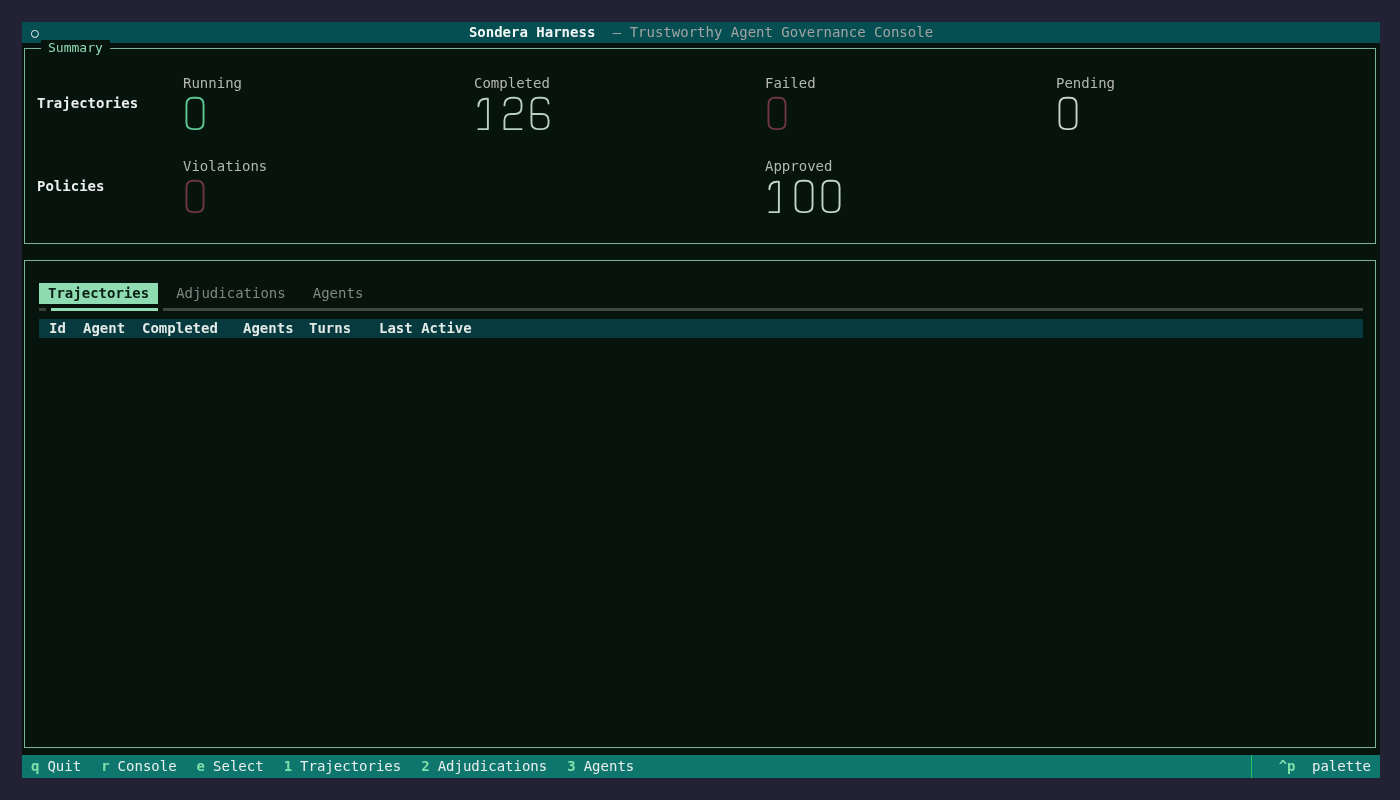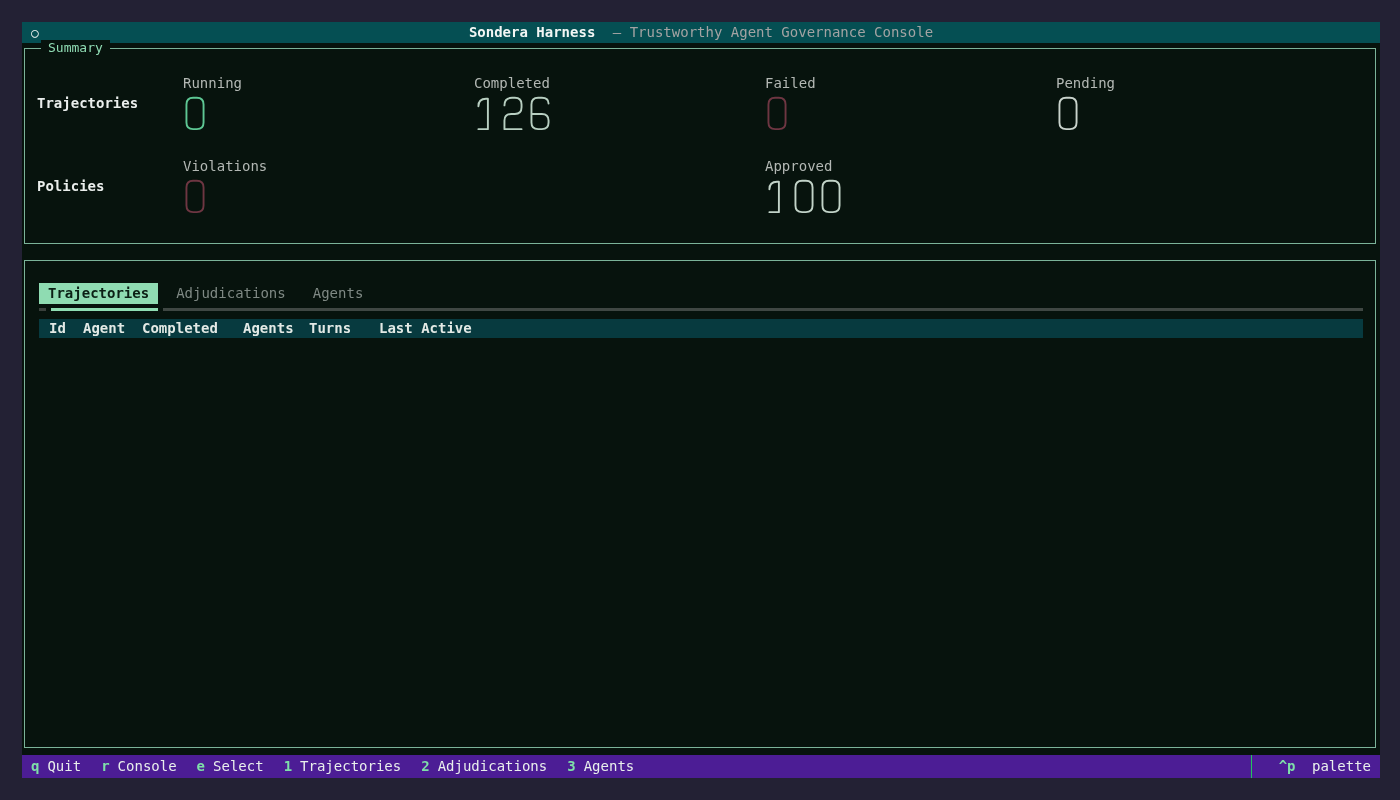--- a/index.html
+++ b/index.html
@@ -78,21 +78,21 @@
   .th:nth-child(1) { width: 34px; }
   .th:nth-child(2) { width: 59px; }
   .th:nth-child(3) { width: 101px; }
   .th:nth-child(4) { width: 66px; }
   .th:nth-child(5) { width: 70px; }
   .table-body { flex: 1; }
 
   
   .footer {
     flex: 0 0 23px; height: 23px;
-    background: #4c1d95;
+    background: #0f766e;
     display: flex; align-items: flex-start;
     padding: 0 9px; font-size: 14px; line-height: 23px;
   }
   .footer-left { display: flex; }
   .fitem { margin-right: 20px; white-space: nowrap; cursor: default; }
   .fkey { color: #7edfa9; font-weight: bold; margin-right: 8px; }
   .flabel { color: #e9efec; }
   .footer-right {
     margin-left: auto;
     border-left: 1px solid #22c55e;

